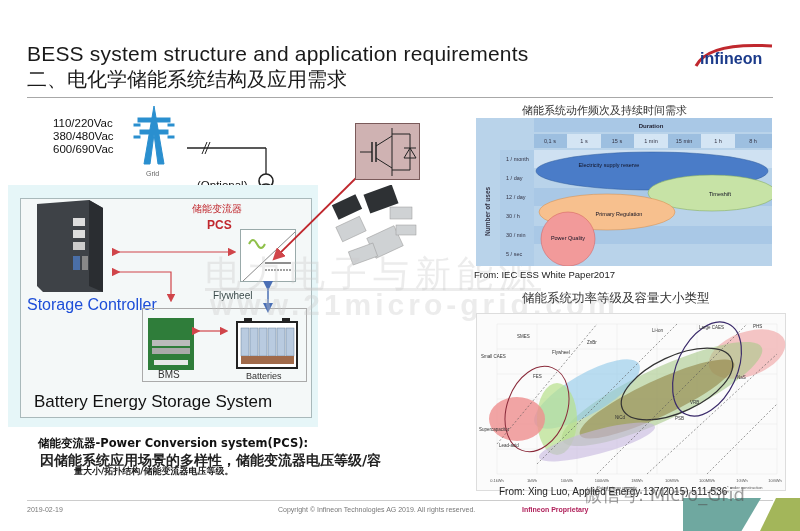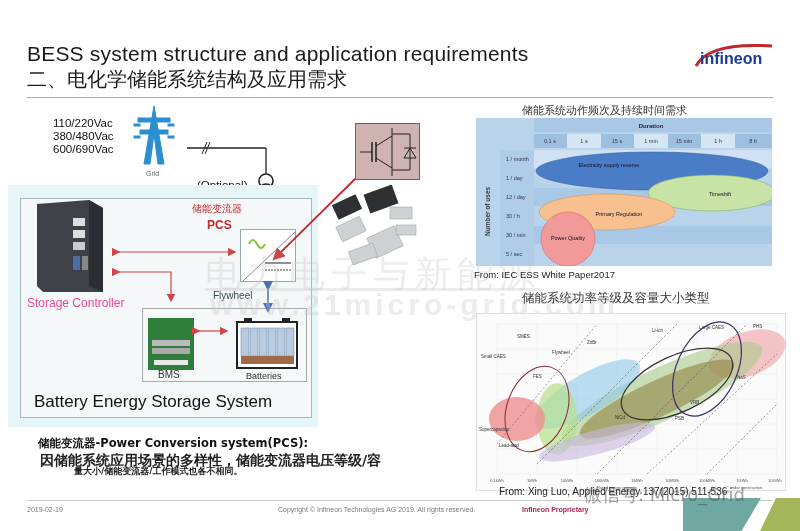--- a/index.html
+++ b/index.html
@@ -12,21 +12,21 @@
   .logo-text { position: absolute; left: 12px; top: 10px; font-size: 16px; color: #1a3a8a; font-weight: bold; font-family: "Liberation Sans", sans-serif; }
   .voltages { left: 53px; top: 117px; font-size: 11.5px; line-height: 13px; color: #111; }
   .grid-label { left: 146px; top: 170px; font-size: 7px; color: #666; }
   .optional { left: 197px; top: 179px; font-size: 11.5px; color: #111; }
   .bess-outer { left: 8px; top: 185px; width: 310px; height: 242px; background: #e6f6f8; }
   .bess-inner { left: 20px; top: 198px; width: 292px; height: 220px; border: 1px solid #a9b9bb; background: #f4f8f8; }
   .pcs-cn { left: 186px; top: 202px; font-size: 10px; color: #c0282e; font-weight: normal; font-family: "DejaVu Sans", sans-serif; margin-left: 6px; }
   .pcs-en { left: 207px; top: 218px; font-size: 12px; color: #c0282e; font-weight: bold; }
   .conv-box { left: 240px; top: 229px; width: 56px; height: 53px; background: #fff; border: 1px solid #9aa; }
   .conv-label { left: 213px; top: 290px; font-size: 10px; color: #3a4a4a; }
-  .ctrl-label { left: 27px; top: 296px; font-size: 12px; color: #ec4899; }
+  .ctrl-label { left: 27px; top: 296px; font-size: 16px; color: #1d4ed8; }
   .sub-box { left: 142px; top: 308px; width: 165px; height: 74px; border: 1px solid #aaa; }
   .bms-label { left: 158px; top: 369px; font-size: 10px; color: #333; text-align: center; }
   .batt-label { left: 246px; top: 371px; font-size: 9px; color: #333; }
   .bess-label { left: 34px; top: 392px; font-size: 17px; color: #111; }
   .igbt-label { left: 357px; top: 99px; font-size: 19px; color: #111; margin-top: 40px; }
   .igbt-box { left: 355px; top: 123px; width: 65px; height: 57px; background: #cfb2b2; border: 1px solid #7a5a5a; }
   .pcs-desc1 { left: 38px; top: 436px; font-size: 11.5px; font-weight: bold; color: #111; font-family: "DejaVu Sans", sans-serif; }
   .pcs-desc2 { left: 40px; top: 452px; font-size: 14px; font-weight: bold; color: #222; font-family: "DejaVu Sans", sans-serif; }
   .pcs-desc3 { left: 74px; top: 465px; font-size: 9px; font-weight: bold; color: #222; font-family: "DejaVu Sans", sans-serif; }
   .chart1-title { left: 522px; top: 103px; font-size: 11px; color: #333; font-family: "DejaVu Sans", sans-serif; }
@@ -191,21 +191,21 @@
     <rect x="4" y="14" width="26" height="16" transform="rotate(-25 17 22)"></rect>
     <rect x="36" y="4" width="30" height="20" transform="rotate(-20 51 14)"></rect>
   </g>
 </svg>
 
 <div class="abs wm-mid">电力电子与新能源</div>
 <div class="abs wm-mid2">www.21micro-grid.com</div>
 
 <div class="abs pcs-desc1">储能变流器-Power Conversion system(PCS):</div>
 <div class="abs pcs-desc2">因储能系统应用场景的多样性，储能变流器电压等级/容</div>
-<div class="abs pcs-desc3">量大小/储能变流器/工作模式也各不相同。</div>
+<div class="abs pcs-desc3">量大小/拓扑结构/储能变流器电压等级。</div>
 
 <div class="abs chart1-title">储能系统动作频次及持续时间需求</div>
 <div class="abs chart1">
   <svg width="296" height="148">
     <rect x="58" y="0" width="238" height="14" fill="#a9c8e6"></rect>
     <text x="175" y="10" font-size="6" font-weight="bold" fill="#223" text-anchor="middle">Duration</text>
     <g font-size="5.5" fill="#334" text-anchor="middle">
       <rect x="58" y="16" width="33" height="14" fill="#9dbfe0"></rect>
       <rect x="125" y="16" width="33" height="14" fill="#9dbfe0"></rect>
       <rect x="192" y="16" width="33" height="14" fill="#9dbfe0"></rect>

